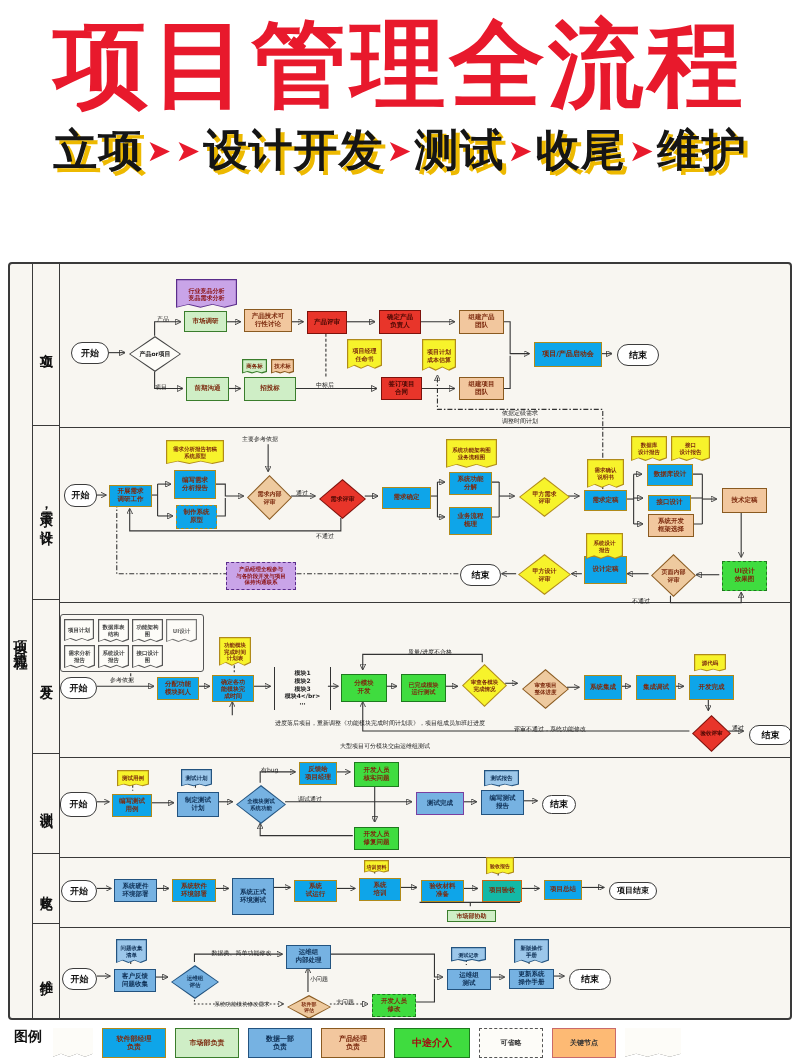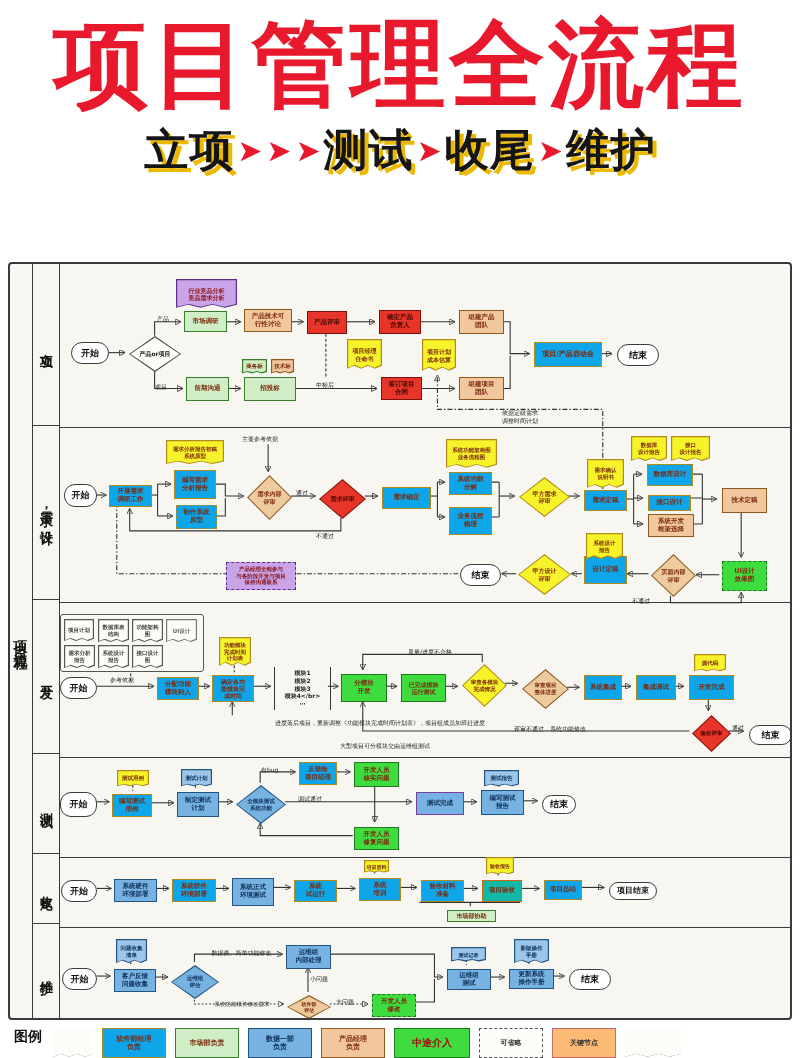--- a/index.html
+++ b/index.html
@@ -69,20 +69,21 @@
 </style>
 </head>
 <body>
 
 <div class="title">项目管理全流程</div>
 
 <div class="subtitle">
   <span class="stage">立项</span>
   <span class="sarr">➤</span>
   <span class="sarr">➤</span>
+  <span class="stage">设计开发</span>
   <span class="sarr">➤</span>
   <span class="stage">测试</span>
   <span class="sarr">➤</span>
   <span class="stage">收尾</span>
   <span class="sarr">➤</span>
   <span class="stage">维护</span>
 </div>
 
 <div id="diagram">
   <div class="col-outer">
@@ -375,21 +376,21 @@
     <div class="nd cy cy-blue" style="left:424px;top:506px;width:35px;height:17px"><span style="font-size:5.5px">测试报告</span></div>
     <div class="nd st" style="left:482px;top:531px;width:34px;height:19px">结束</div>
     <div class="el" style="left:201px;top:502px">有bug</div>
     <div class="el" style="left:238px;top:531px">调试通过</div>
 
     <div class="nd st" style="left:1px;top:616px;width:36px;height:22px">开始</div>
     <div class="nd bb" style="left:54px;top:615px;width:43px;height:23px">系统硬件
 环境部署</div>
     <div class="nd by" style="left:112px;top:615px;width:44px;height:23px">系统软件
 环境部署</div>
-    <div class="nd bb" style="left:172px;top:614px;width:42px;height:28px">系统正式
+    <div class="nd bb" style="left:172px;top:614px;width:42px;height:37px">系统正式
 环境测试</div>
     <div class="nd by" style="left:234px;top:616px;width:43px;height:22px">系统
 试运行</div>
     <div class="nd by" style="left:299px;top:614px;width:42px;height:23px">系统
 培训</div>
     <div class="nd cy cy-yellow" style="left:304px;top:596px;width:25px;height:13px"><span style="font-size:5px">培训资料</span></div>
     <div class="nd by" style="left:361px;top:616px;width:43px;height:22px">验收材料
 准备</div>
     <div class="nd by-acc" style="left:422px;top:616px;width:40px;height:22px">项目验收</div>
     <div class="nd cy cy-yellow" style="left:426px;top:593px;width:28px;height:18px"><span style="font-size:5px">验收报告</span></div>

